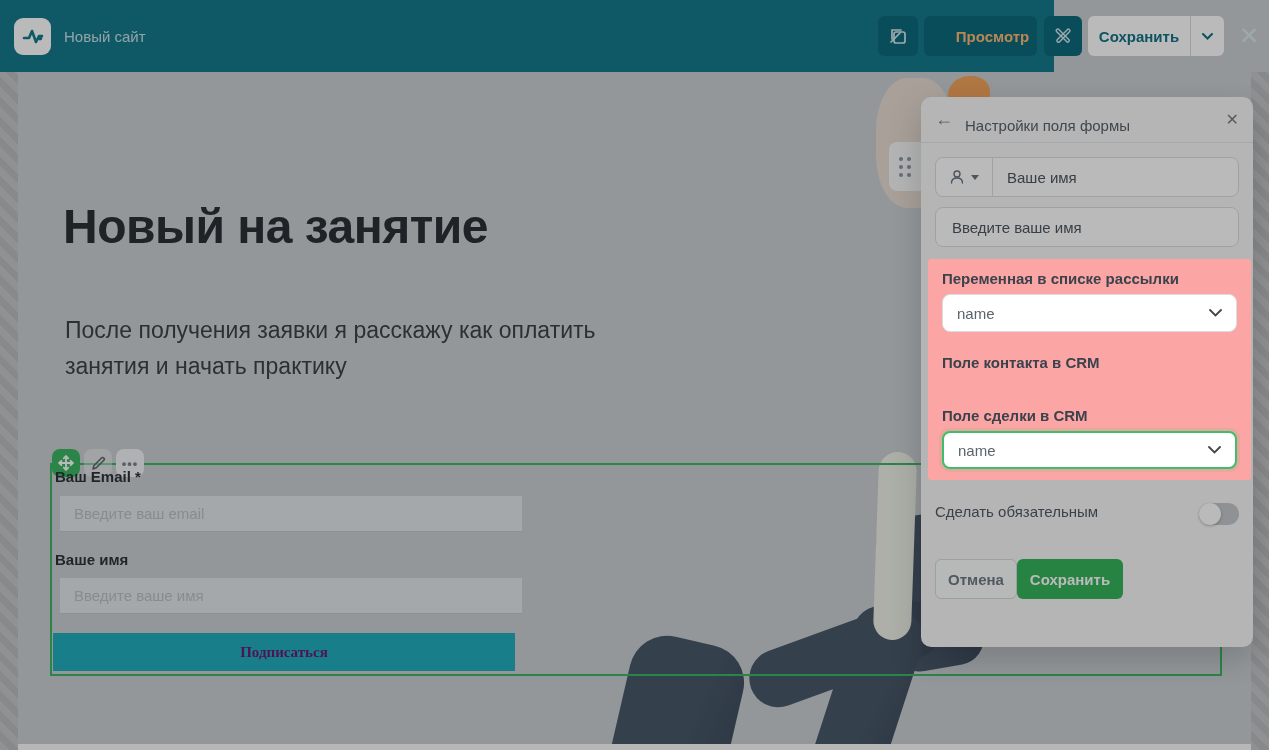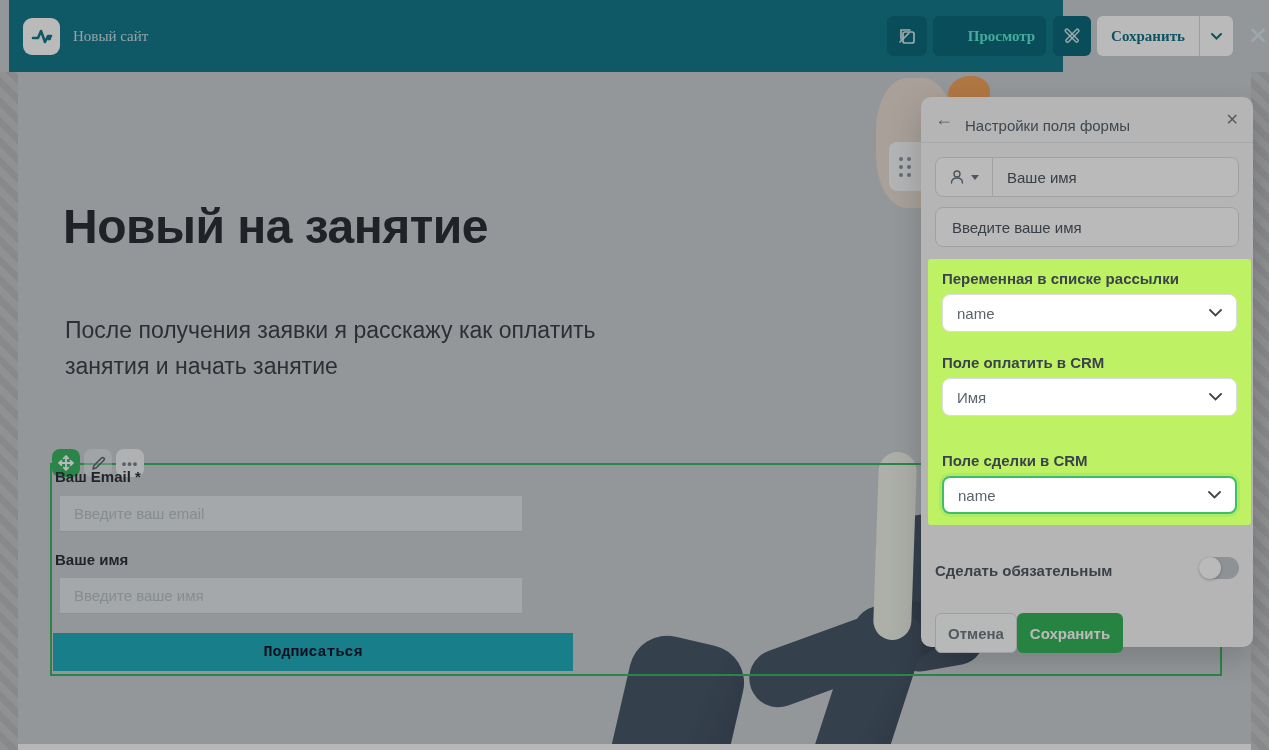--- a/index.html
+++ b/index.html
@@ -4,29 +4,29 @@
 <style>
   * { margin:0; padding:0; box-sizing:border-box; }
   html,body { width:1269px; height:750px; }
   body {
     position:relative; overflow:hidden;
     font-family:"Liberation Sans","DejaVu Sans",sans-serif;
     background:var(--canvas-bg,#cbd0d4);
   }
 
   
-  .topbar { position:absolute; left:9px; top:0; width:1054px; height:72px;
-    background:var(--header-teal,#157b8e);font-family:Liberation Serif, serif; }
+  .topbar { position:absolute; left:0; top:0; width:1054px; height:72px;
+    background:var(--header-teal,#157b8e); }
   .logo { position:absolute; left:14px; top:18px; width:37px; height:37px;
     background:#fff; border-radius:9px; display:flex; align-items:center; justify-content:center; }
   .site-title { position:absolute; left:64px; top:0; height:72px; display:flex; align-items:center;
     color:#c9e0e6; font-size:15px; }
   .bar-btn { position:absolute; top:16px; height:40px; border-radius:6px;
     background:var(--header-button-teal,#0f6a7c); display:flex; align-items:center; justify-content:center;
-    gap:24px; color:#5eead4; font-size:15px; font-weight:bold; cursor:pointer; }
+    gap:24px; color:#fdba74; font-size:15px; font-weight:bold; cursor:pointer; }
   .bar-btn svg { display:block; }
   .btn-design { left:878px; width:40px; }
   .btn-preview { left:924px; width:113px; padding:0 14px; }
   .btn-tools { left:1044px; width:38px; }
   .save-split { position:absolute; left:1088px; top:16px; width:136px; height:40px;
     background:#fff; border-radius:6px; display:flex; }
   .save-main { width:102px; display:flex; align-items:center; justify-content:center;
     color:var(--save-text-teal,#127287); font-weight:bold; font-size:15px; cursor:pointer; }
   .save-caret { width:34px; display:flex; align-items:center; justify-content:center;
     border-left:1px solid rgba(0,60,70,.18); cursor:pointer; }
@@ -63,23 +63,23 @@
   .ph-backleg { left:812px; top:532px; width:72px; height:200px; border-radius:30px; transform:rotate(18deg); }
 
   
   .form-widget { position:absolute; left:32px; top:391px; width:1172px; height:213px;
     border:2px solid var(--accent-green,#3da45c); }
   .fw-label { position:absolute; left:3px; font-size:15px; font-weight:bold; color:#2e3339; }
   .fw-input { position:absolute; left:8px; width:462px; height:36px; background:#e2e6e9;
     border:none; border-bottom:1px solid rgba(0,0,0,.14); font-size:15px; padding:0 14px;
     font-family:inherit; color:#4a5157; }
   .fw-input::placeholder { color:#b9c0c5; opacity:1; }
-  .fw-submit { position:absolute; left:1px; top:168px; width:520px; height:38px;
+  .fw-submit { position:absolute; left:1px; top:168px; width:462px; height:38px;
     background:var(--submit-teal,#20adbe); border:none; font-size:15px; font-weight:bold;
-    color:#0f172a; font-family:Liberation Mono, monospace; cursor:pointer; }
+    color:#701a75; font-family:Liberation Serif, serif; cursor:pointer; }
   .widget-toolbar { position:absolute; left:0; top:-16px; display:flex; gap:4px; }
   .wt-btn { width:28px; height:28px; border-radius:8px; display:flex; align-items:center;
     justify-content:center; cursor:pointer; }
   .wt-move { background:var(--accent-green,#3cb763); }
   .wt-edit { background:rgba(255,255,255,.35); }
   .wt-more { background:#f2f3f4; color:#7b868f; font-size:13px; font-weight:bold; letter-spacing:1px; }
 
   
   .drag-tab { position:absolute; left:889px; top:142px; width:32px; height:49px;
     background:#f6f7f8; border-radius:8px 0 0 8px; display:flex; align-items:center; justify-content:center; cursor:grab; }
@@ -101,30 +101,30 @@
   .type-select { width:57px; display:flex; align-items:center; justify-content:center; gap:6px;
     border-right:1px solid #dadfe3; cursor:pointer; }
   .type-caret { width:0; height:0; border-left:4px solid transparent; border-right:4px solid transparent;
     border-top:5px solid #6b7680; }
   .field-text { flex:1; border:none; font-size:15px; padding:0 14px; color:#4f5760;
     font-family:inherit; background:transparent; }
   .placeholder-input { margin-top:10px; width:100%; height:40px; border:1px solid #dadfe3;
     border-radius:8px; background:#fff; font-size:15px; padding:0 16px; color:#4f5760; font-family:inherit; }
 
   .spotlight { position:relative; z-index:60; margin:12px -12px 0 -7px; width:323px;
-    background:#bef264; border-radius:3px; padding:11px 14px; }
+    background:#fca5a5; border-radius:3px; padding:11px 14px; }
   .sp-label { font-size:15px; font-weight:bold; color:#3a434d; }
   .sp-select { margin-top:7px; height:38px; background:#fff; border:1px solid #d9dde0;
     border-radius:8px; display:flex; align-items:center; justify-content:space-between;
     padding:0 14px; font-size:15px; color:#5a646d; cursor:pointer; }
   .sp-gap { margin-top:22px; }
   .sp-select.focused { border:2px solid var(--select-green,#3ebe69);
     box-shadow:0 0 0 3px rgba(62,190,105,.12); }
 
-  .toggle-row { margin-top:32px; display:flex; align-items:flex-end; justify-content:space-between;font-weight:bold; }
+  .toggle-row { margin-top:23px; display:flex; align-items:flex-start; justify-content:space-between; }
   .toggle-label { font-size:15px; color:#515a63; }
   .toggle { width:40px; height:22px; border-radius:11px; background:#c4c8cc; position:relative; cursor:pointer; }
   .toggle-knob { position:absolute; left:0; top:0; width:22px; height:22px; border-radius:50%;
     background:#fff; box-shadow:0 1px 3px rgba(0,0,0,.25); }
 
   .panel-actions { margin-top:34px; display:flex; }
   .btn-cancel { width:82px; height:40px; border:1px solid #d8dbde; border-radius:6px; background:#fbfcfc;
     font-size:15px; font-weight:bold; color:#707a84; font-family:inherit; cursor:pointer; }
   .btn-save-green { width:106px; height:40px; border:none; border-radius:6px;
     background:var(--save-green,#36b45a); font-size:15px; font-weight:bold; color:#fff;
@@ -188,21 +188,21 @@
 
   <div class="ph hair-blob"></div>
   <div class="ph wall-patch"></div>
   <div class="ph jean ph-hip"></div>
   <div class="ph jean ph-thigh"></div>
   <div class="ph jean ph-shin"></div>
   <div class="ph jean ph-backleg"></div>
   <div class="ph knit ph-arm"></div>
 
   <h1 class="hero-heading">Новый на занятие</h1>
-  <p class="hero-sub">После получения заявки я расскажу как оплатить занятия и начать занятие</p>
+  <p class="hero-sub">После получения заявки я расскажу как оплатить занятия и начать практику</p>
 
   <div class="form-widget">
     <div class="widget-toolbar">
       <div class="wt-btn wt-move">
         <svg width="16" height="16" viewBox="0 0 16 16">
           <path d="M8 1.5 v13 M1.5 8 h13" stroke="#fff" stroke-width="1.8" stroke-linecap="round"></path>
           <path d="M5.8 3.4 L8 1.2 L10.2 3.4 M5.8 12.6 L8 14.8 L10.2 12.6 M3.4 5.8 L1.2 8 L3.4 10.2 M12.6 5.8 L14.8 8 L12.6 10.2" fill="none" stroke="#fff" stroke-width="1.8" stroke-linecap="round" stroke-linejoin="round"></path>
         </svg>
       </div>
       <div class="wt-btn wt-edit">
@@ -258,27 +258,21 @@
     
     <div class="spotlight">
       <div class="sp-label">Переменная в списке рассылки</div>
       <div class="sp-select">
         <span>name</span>
         <svg width="13" height="8" viewBox="0 0 13 8">
           <path d="M1 1 l5.5 5.5 L12 1" fill="none" stroke="#3f464d" stroke-width="1.8" stroke-linecap="round"></path>
         </svg>
       </div>
 
-      <div class="sp-label sp-gap">Поле оплатить в CRM</div>
-      <div class="sp-select">
-        <span>Имя</span>
-        <svg width="13" height="8" viewBox="0 0 13 8">
-          <path d="M1 1 l5.5 5.5 L12 1" fill="none" stroke="#3f464d" stroke-width="1.8" stroke-linecap="round"></path>
-        </svg>
-      </div>
+      <div class="sp-label sp-gap">Поле контакта в CRM</div>
 
       <div class="sp-label" style="margin-top:36px;">Поле сделки в CRM</div>
       <div class="sp-select focused">
         <span>name</span>
         <svg width="13" height="8" viewBox="0 0 13 8">
           <path d="M1 1 l5.5 5.5 L12 1" fill="none" stroke="#3f464d" stroke-width="1.8" stroke-linecap="round"></path>
         </svg>
       </div>
     </div>
 

